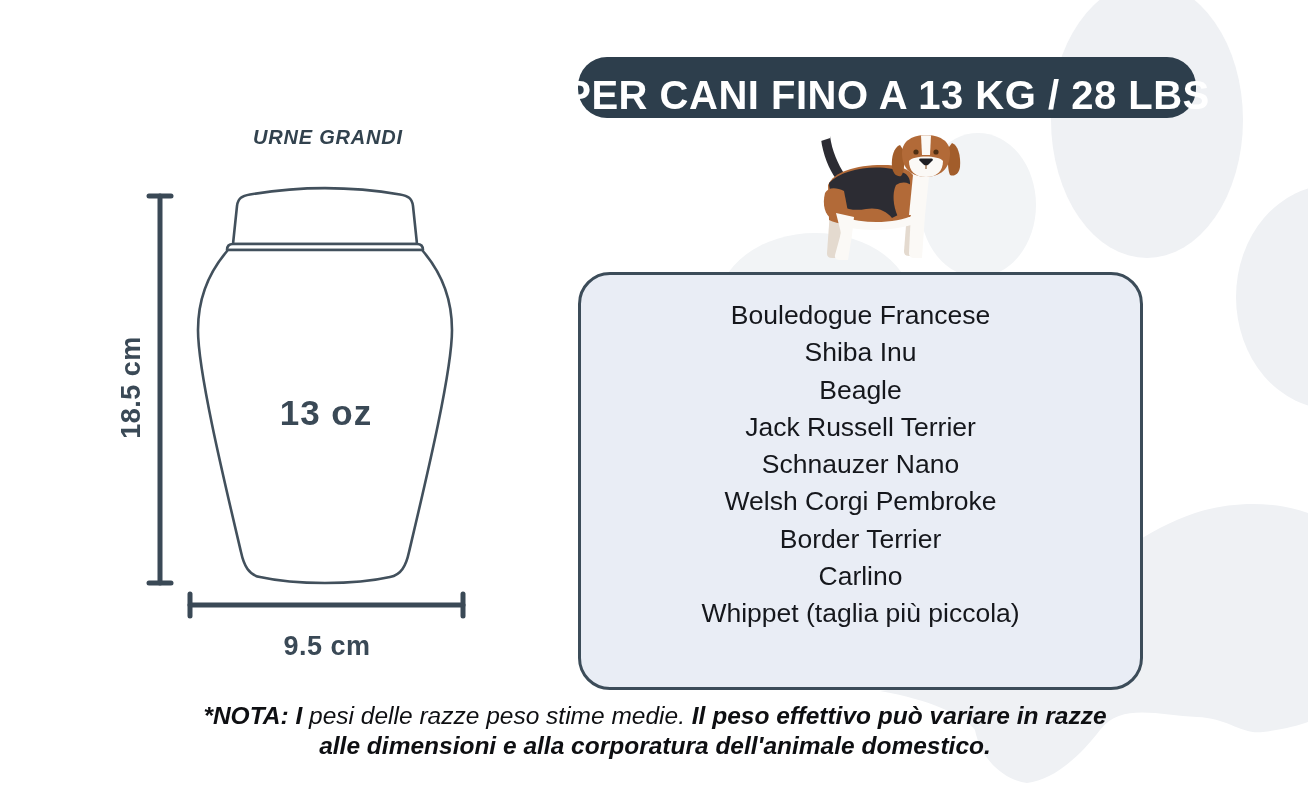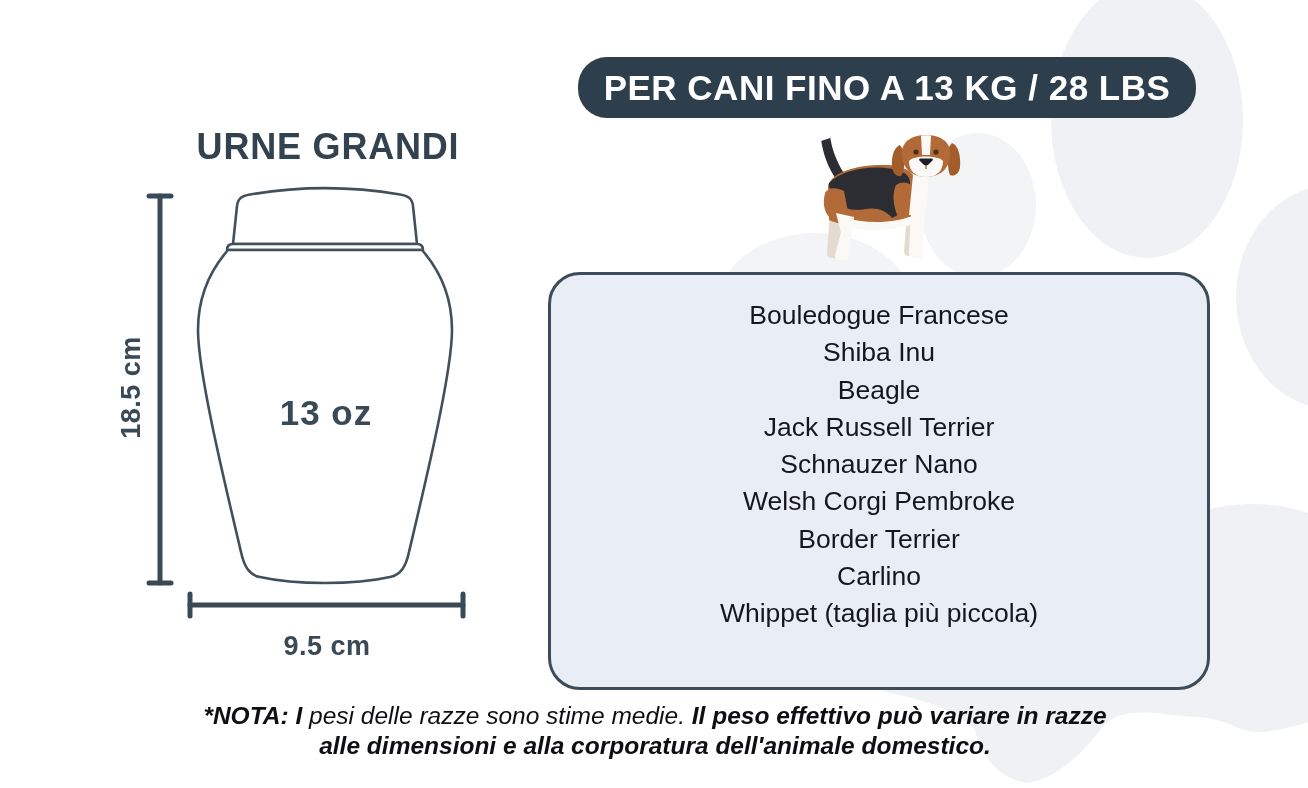--- a/index.html
+++ b/index.html
@@ -7,48 +7,48 @@
   body { font-family:"Liberation Sans","DejaVu Sans",sans-serif; }
   .stage{
     position:relative; width:1308px; height:788px;
     background:#ffffff; overflow:hidden;
   }
   .bg-svg{ position:absolute; left:0; top:0; z-index:0; }
 
   
   .urn-title{
     position:absolute; left:120px; top:126px; width:416px;
-    text-align:center; font-size:36px; font-weight:bold;
-    letter-spacing:.8px; color:#32424e; z-index:2;
+    text-align:center; font-size:20px; font-weight:bold;
+    letter-spacing:.8px; color:#32424e; z-index:2;font-style:italic;
   }
   .urn-svg{ position:absolute; left:120px; top:180px; z-index:1; }
   .urn-vol{
     position:absolute; left:226px; width:200px; text-align:center;
     font-weight:bold; color:#3a4956; z-index:2; letter-spacing:1px;
   }
   .vol-ml{ top:355px; font-size:37px; }
   .vol-oz{ top:393px; font-size:35px; }
   .dim-label{
     position:absolute; font-weight:bold; font-size:27px;
     color:#3a4956; z-index:2; text-align:center; letter-spacing:.5px;
   }
   .dim-h{ left:71px; top:372px; width:120px; transform:rotate(-90deg); }
   .dim-w{ left:227px; top:621px; width:200px;margin-top:10px; }
 
   
   .badge{
     position:absolute; left:578px; top:57px; width:618px; height:61px;
     background:#2d3e4c; border-radius:29px; z-index:2;
-    display:flex; align-items:center; justify-content:center;
-    color:#ffffff; font-size:35px; font-weight:bold; letter-spacing:.5px;
+    display:flex; align-items:flex-end; justify-content:center;
+    color:#ffffff; font-size:40px; font-weight:bold; letter-spacing:.5px;
     white-space:nowrap;
   }
   .dog-svg{ position:absolute; left:792px; top:131px; z-index:2; }
   .breed-box{
-    position:absolute; left:548px; top:272px; width:662px; height:418px;
+    position:absolute; left:578px; top:272px; width:565px; height:418px;
     background:#e9edf5; border:3.5px solid #3c4c59; border-radius:32px;
     z-index:2; padding-top:22px; text-align:center;
   }
   .breed{
     font-size:26.5px; line-height:37.3px; color:#15171c;
   }
 
   
   .note{
     position:absolute; left:102px; top:701px; width:1106px; z-index:3;
@@ -168,17 +168,17 @@
         <div class="breed">Jack Russell Terrier</div>
         <div class="breed">Schnauzer Nano</div>
         <div class="breed">Welsh Corgi Pembroke</div>
         <div class="breed">Border Terrier</div>
         <div class="breed">Carlino</div>
         <div class="breed">Whippet (taglia più piccola)</div>
       </div>
   </div>
 
   <div class="note">
-    <div><b>*NOTA: I</b><span> pesi delle razze sono stime medie. </span><b>Il peso effettivo può variare in razze</b></div>
+    <div><b>*NOTA: I</b><span> pesi delle razze peso stime medie. </span><b>Il peso effettivo può variare in razze</b></div>
     <div><b>alle dimensioni e alla corporatura dell'animale domestico.</b></div>
   </div>
 
 </div>
 
 </body></html>

